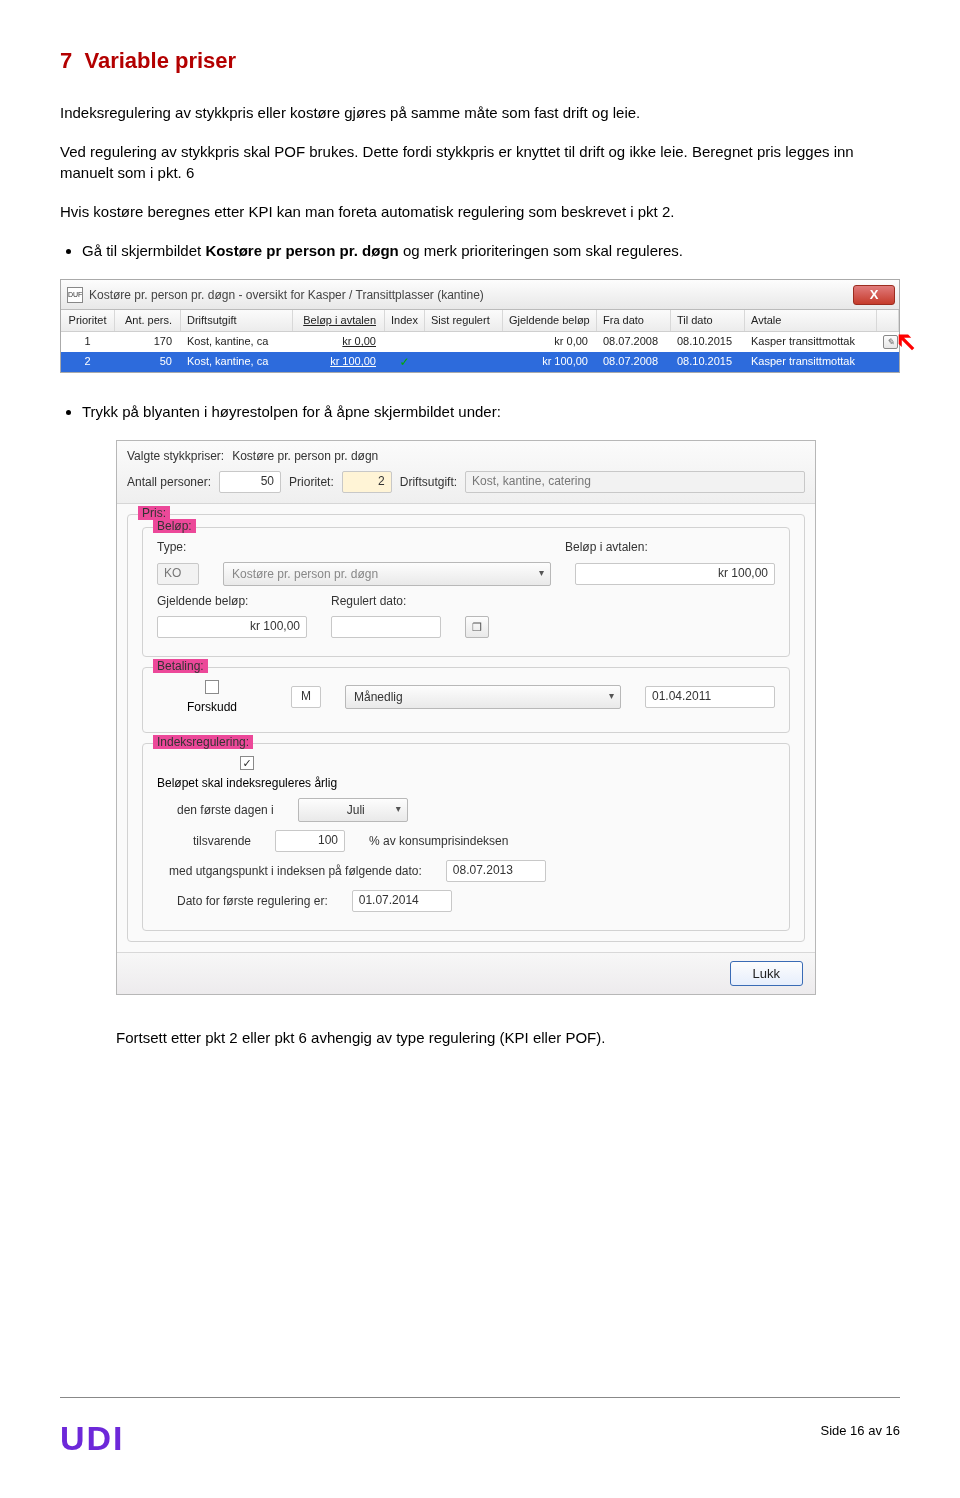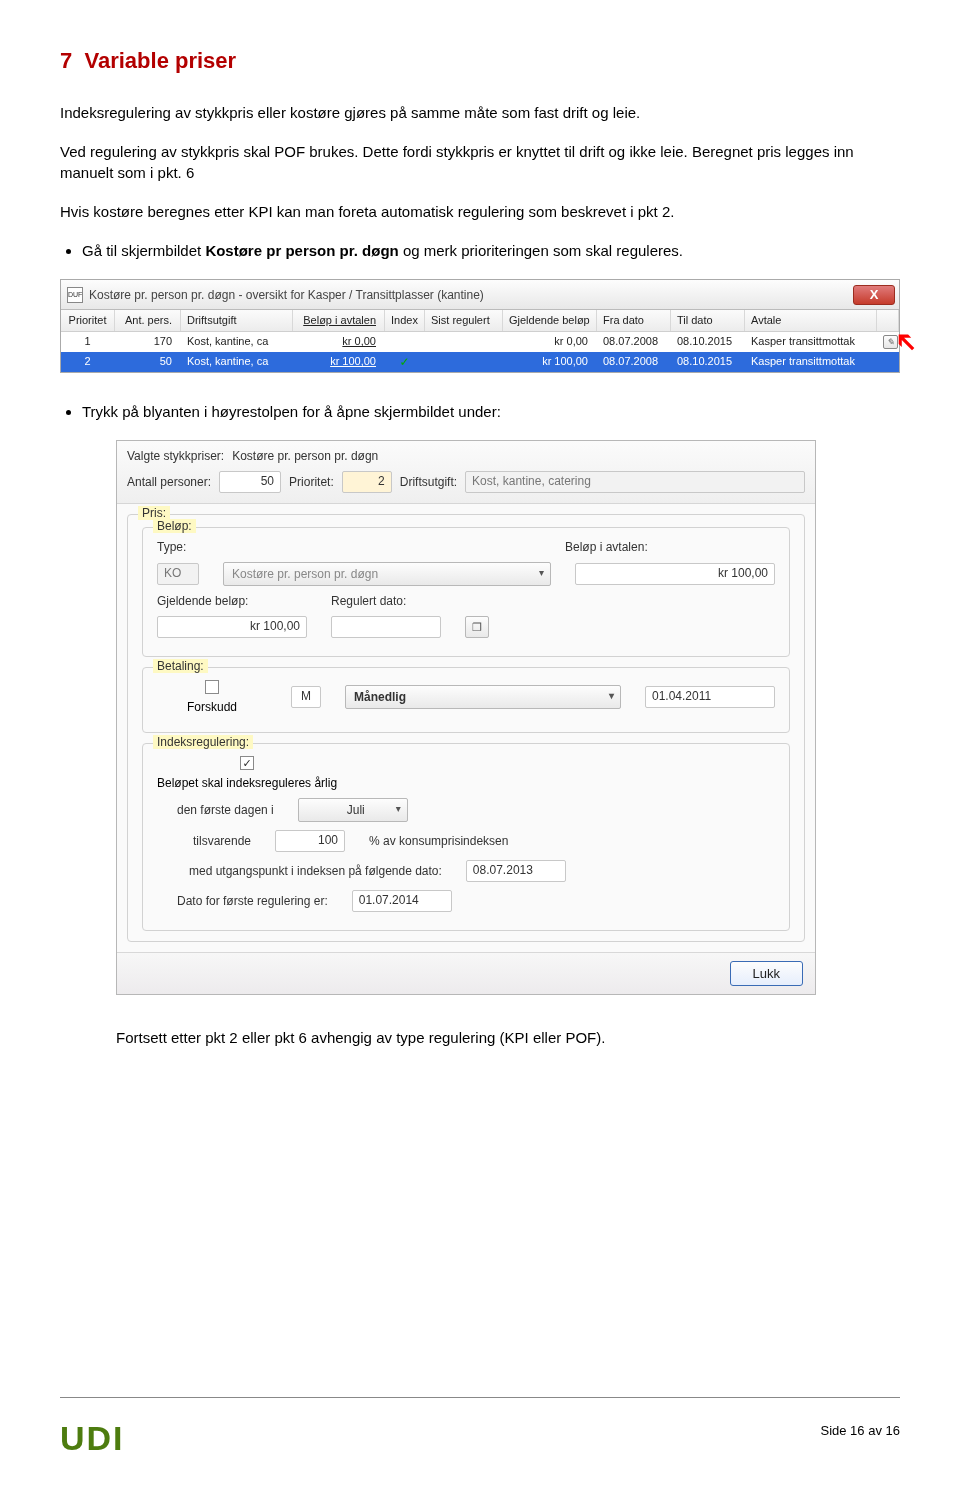--- a/index.html
+++ b/index.html
@@ -146,21 +146,21 @@
     margin: 10px;
     border: 1px solid #d2d2d2;
     border-radius: 4px;
     padding: 12px 14px 10px 14px;
     position: relative;
     background: #fafafa;
   }
   .fieldset .legend {
     position: absolute;
     top: -9px; left: 10px;
-    background: #fef9c3;
+    background: #ec4899;
     padding: 0 4px;
     font-size: 12px;
     color: #333;
   }
   .row { display: flex; align-items: center; gap: 24px; margin-bottom: 8px; }
   .lbl { font-size: 12px; color: #333; white-space: nowrap; }
   .sel {
     background: linear-gradient(#fdfdfd, #e9e9e9);
     border: 1px solid #b8b8b8;
     height: 24px;
@@ -226,21 +226,21 @@
     right: 60px;
     font-size: 13px;
   }
   .udi-logo {
     position: absolute;
     bottom: 40px;
     left: 60px;
     font-size: 34px;
     font-weight: 900;
     letter-spacing: 2px;
-    color: #4d7c0f;
+    color: #6d28d9;
     font-family: Arial, sans-serif;
   }
 </style>
 </head>
 <body>
 
 <h2 class="sec-title">
   <span>7</span>&nbsp;&nbsp;<span>Variable priser</span>
 </h2>
 
@@ -366,21 +366,21 @@
 
     <div class="fieldset" style="margin:0 0 10px 0;">
       <span class="legend">Betaling:</span>
 
       <div class="row">
         <label class="chk" style="width:110px;">
           <span class="chk-box"></span>
           <span>Forskudd</span>
         </label>
         <span class="inp" style="width:30px;text-align:center;">M</span>
-        <span class="sel" style="flex:1;font-weight:bold;">
+        <span class="sel" style="flex:1;">
             <span>Månedlig</span>
           </span>
         <span class="inp" style="width:130px;">01.04.2011</span>
       </div>
     </div>
 
     <div class="fieldset" style="margin:0;">
       <span class="legend">Indeksregulering:</span>
 
       <div class="row">
@@ -393,21 +393,21 @@
         <span class="lbl">den første dagen i</span>
         <span class="sel" style="width:110px;padding-left:48px;">
             <span>Juli</span>
           </span>
       </div>
       <div class="row" style="margin-left:36px;">
         <span class="lbl">tilsvarende</span>
         <span class="inp num" style="width:70px;">100</span>
         <span class="lbl">% av konsumprisindeksen</span>
       </div>
-      <div class="row" style="margin-left:32px;">
+      <div class="row" style="margin-left:12px;">
         <span class="lbl">med utgangspunkt i indeksen på følgende dato:</span>
         <span class="inp" style="width:100px;">08.07.2013</span>
       </div>
       <div class="row" style="margin-left:20px;">
         <span class="lbl">Dato for første regulering er:</span>
         <span class="inp" style="width:100px;">01.07.2014</span>
       </div>
     </div>
   </div>
 

